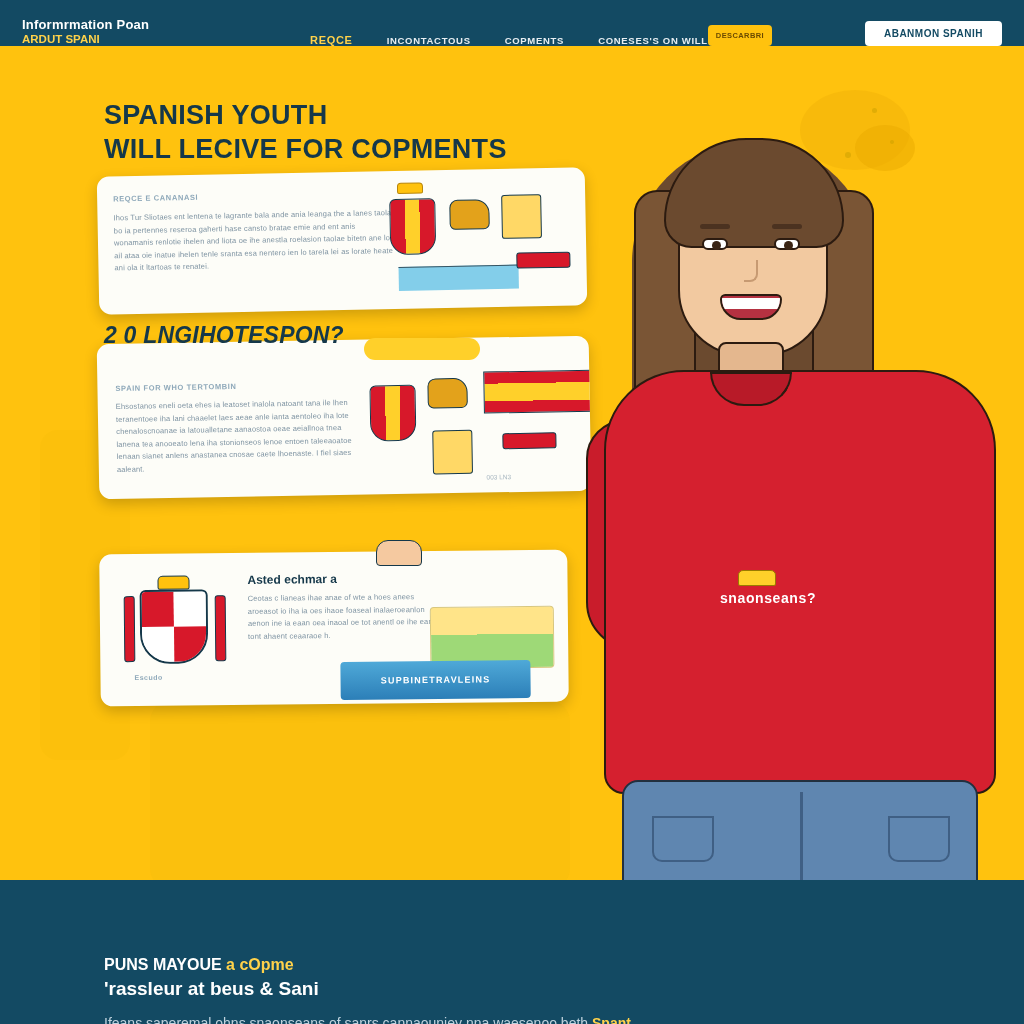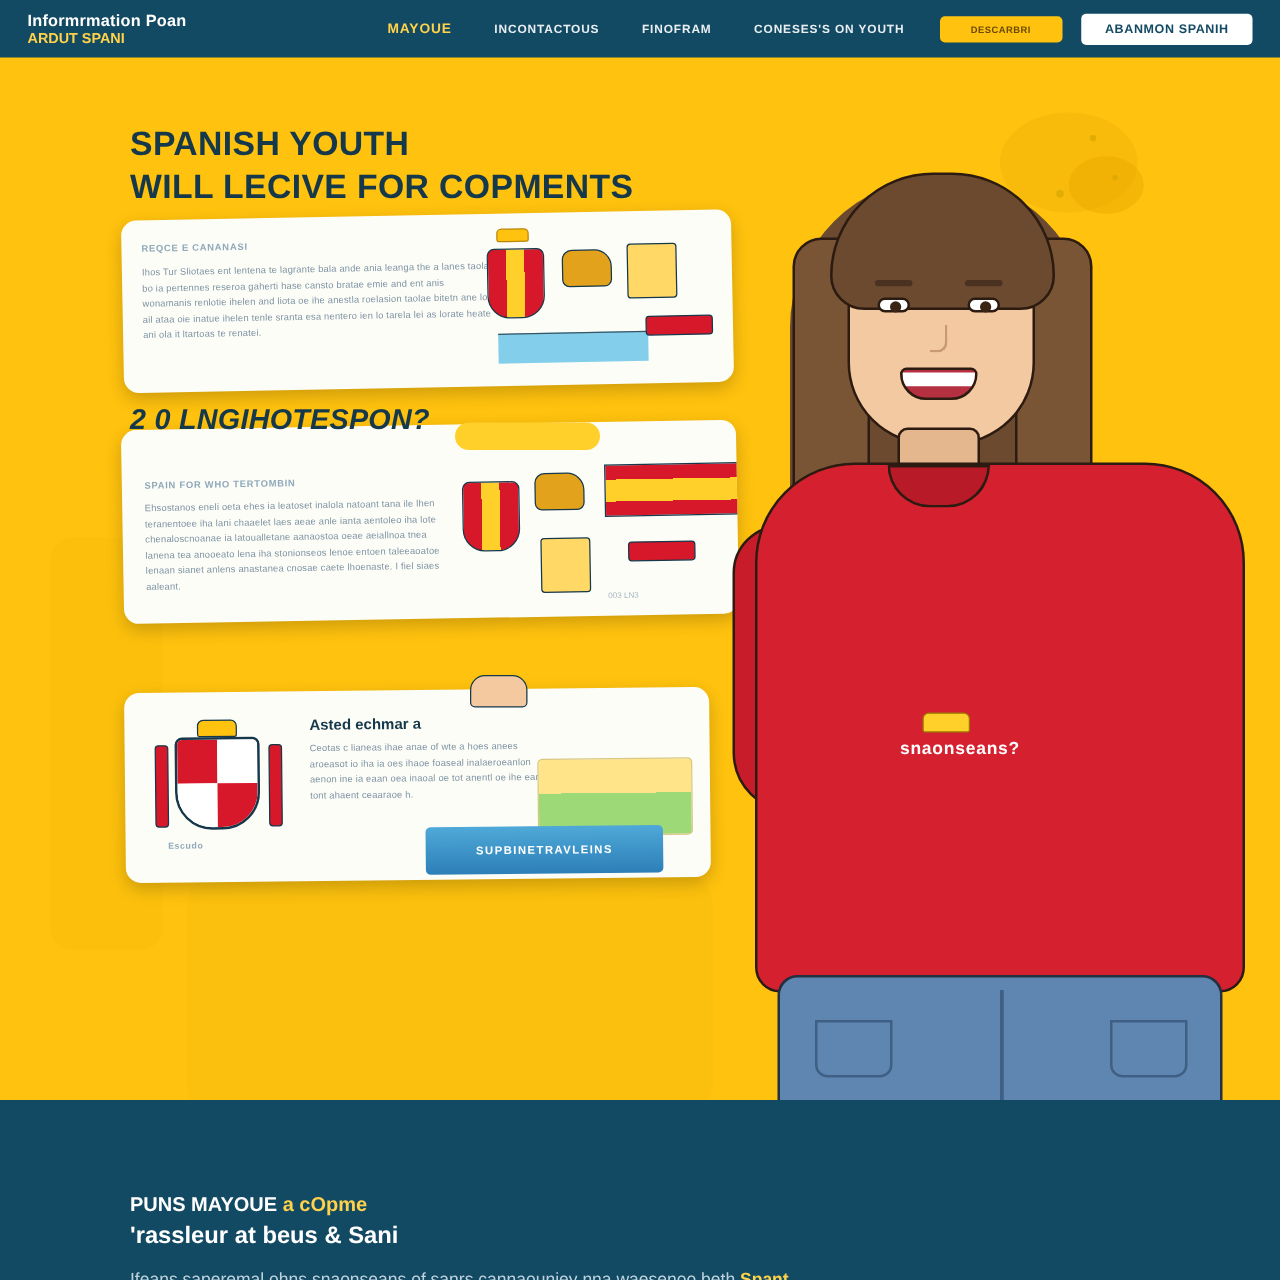--- a/index.html
+++ b/index.html
@@ -13,35 +13,34 @@
     position: relative;
     width: 1024px; height: 1024px;
     background: #FFC20E;
     overflow: hidden;
   }
 
   
   #navbar {
     position: absolute; left: 0; top: 0; width: 1024px; height: 46px;
     background: #134A63;
-    display: flex; align-items: center;
+    display: flex; align-items: flex-end;
     padding: 0 22px;
     z-index: 20;
   }
   #brand { display: flex; flex-direction: column; justify-content: center; width: 210px; }
   #brand .b1 { color: #FFFFFF; font-size: 13px; font-weight: bold; letter-spacing: .2px; line-height: 15px; }
   #brand .b2 { color: #FFD24A; font-size: 11.5px; font-weight: bold; line-height: 14px; }
   #navlinks { display: flex; align-items: center; gap: 34px; margin-left: 78px; }
   .navlink { color: #E8EEF2; font-size: 9.5px; font-weight: bold; letter-spacing: .7px; white-space: nowrap; }
   .navlink.active { color: #FFD24A; font-size: 11px; }
   #nav-cta {
-    margin-left: 28px;
     background: #FFC20E; color: #6B4A00;
     font-size: 7.5px; font-weight: bold; letter-spacing: .4px;
-    padding: 6px 25px; border-radius: 4px; white-space: nowrap;
+    padding: 6px 8px; border-radius: 4px; white-space: nowrap;
   }
   #nav-pill {
     margin-left: auto;
     background: #FFFFFF; color: #134A63;
     font-size: 10px; font-weight: bold; letter-spacing: .5px;
     padding: 7px 19px; border-radius: 4px; white-space: nowrap;
   }
 
   
   .blotch { position: absolute; border-radius: 50%; background: #F3B50A; opacity: .55; }
@@ -287,24 +286,24 @@
 <body>
 
 <div id="page">
 
   <div id="navbar">
     <div id="brand">
       <div class="b1">Informrmation Poan</div>
       <div class="b2">ARDUT SPANI</div>
     </div>
     <div id="navlinks">
-      <div class="navlink active">MAYOUE</div>
+      <div class="navlink active">REQCE</div>
       <div class="navlink">INCONTACTOUS</div>
-      <div class="navlink">FINOFRAM</div>
-      <div class="navlink">CONESES'S ON YOUTH</div>
+      <div class="navlink">COPMENTS</div>
+      <div class="navlink">CONESES'S ON WILL</div>
     </div>
     <div id="nav-cta">DESCARBRI</div>
     <div id="nav-pill">ABANMON SPANIH</div>
   </div>
 
   <div class="blotch" id="b1"></div>
   <div class="blotch" id="b2"></div>
   <div class="blotch" id="b3"></div>
   <div class="blotch" id="b4"></div>
   <div class="speck" style="left:872px;top:108px;width:5px;height:5px;"></div>

